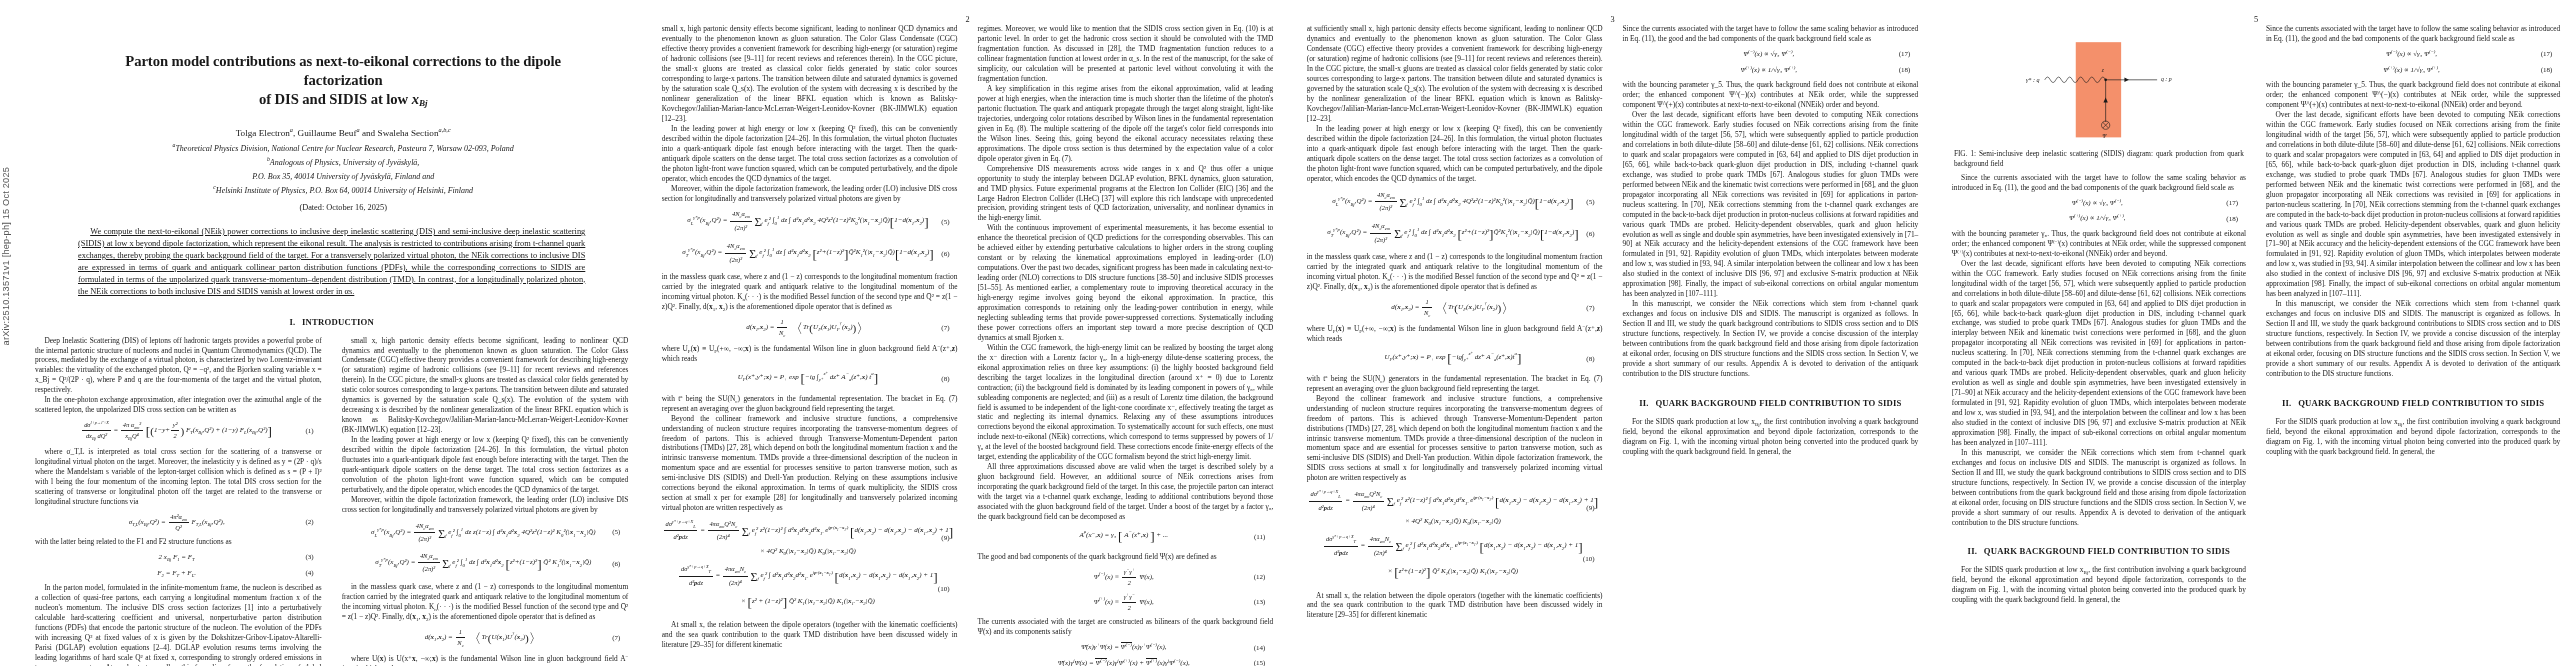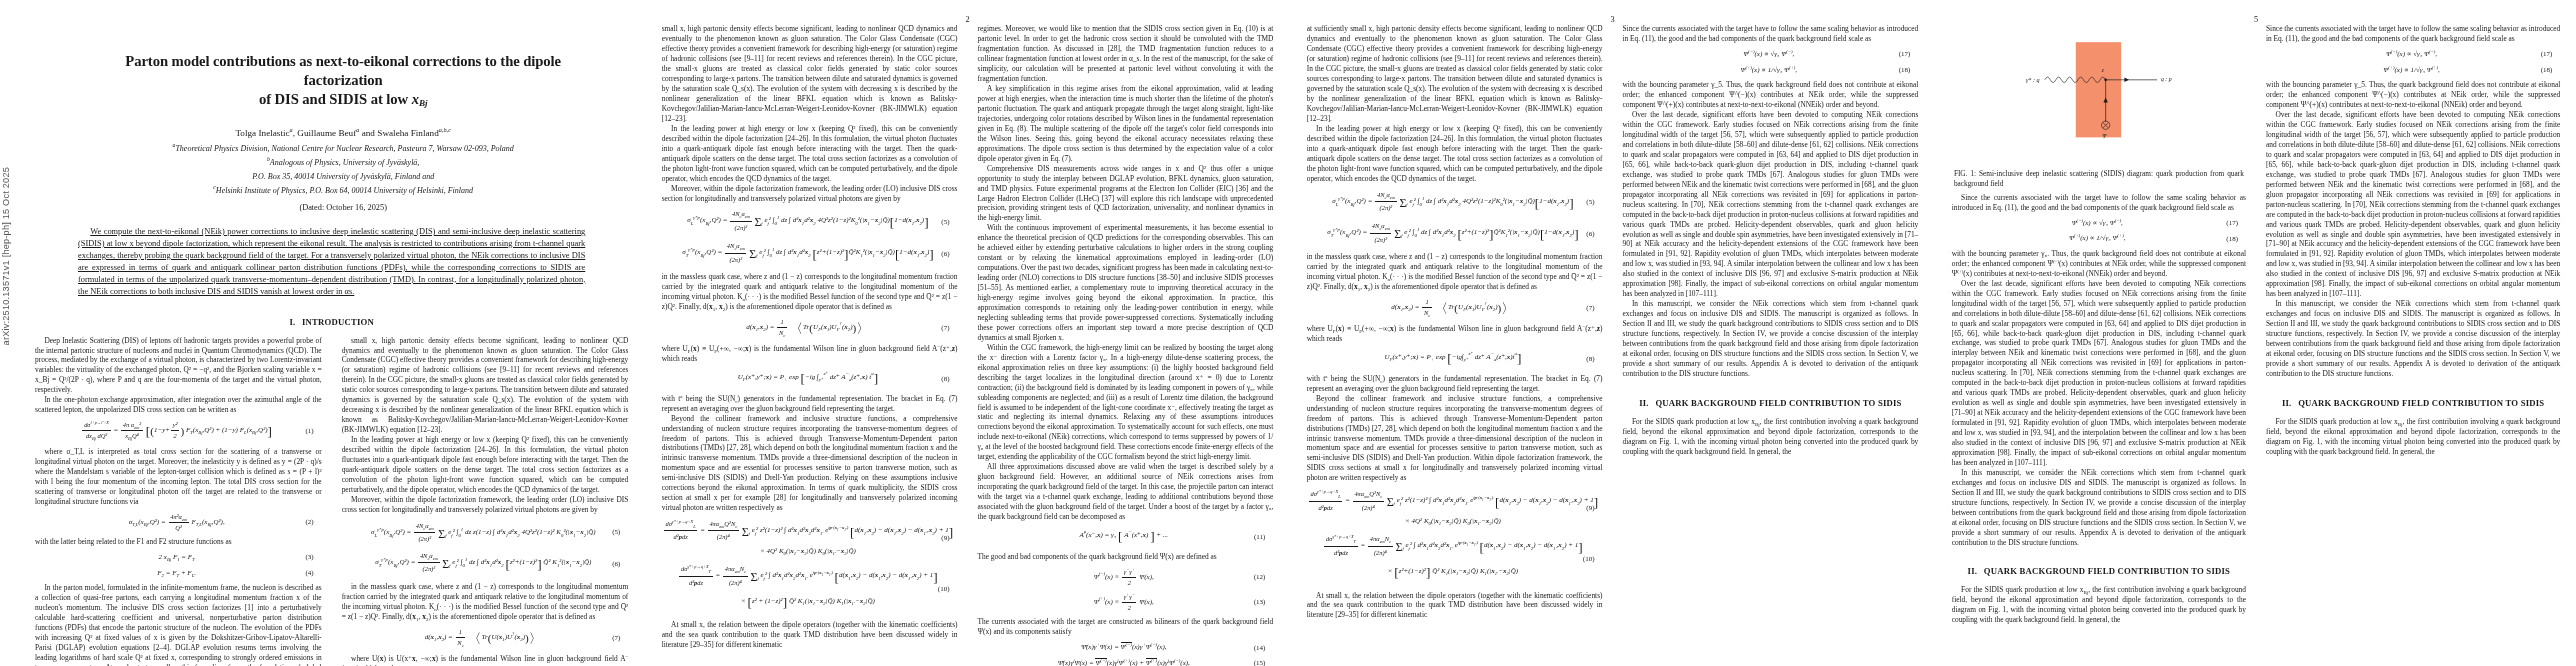--- a/index.html
+++ b/index.html
@@ -183,42 +183,42 @@
   }
   .fig-canvas {
     position: relative;
     width: 178px;
     height: 119px;
     margin: 0 auto;
   }
   .fig-caption {
     font-size: 7.3px;
     line-height: 1.35;
-    margin-top: 20px;
+    margin-top: 0;
     text-align: justify;
     padding: 0 2.2px;
   }
 </style>
 </head>
 <body>
 
 <div id="viewer">
 
   <div class="page page-1">
 
     <div class="arxiv-stamp">arXiv:2510.13571v1  [hep-ph]  15 Oct 2025</div>
 
     <div class="title-block">
       <h1 class="paper-title">
         <span>Parton model contributions as next-to-eikonal corrections to the dipole factorization</span><br>
         <span>of DIS and SIDIS at low </span><span class="mathit">x</span><sub>Bj</sub>
       </h1>
 
       <div class="authors">
-        <span>Tolga Inelastic</span><sup>a</sup><span>, Guillaume Beuf</span><sup>a</sup><span> and Swaleha Finland</span><sup>a,b,c</sup>
+        <span>Tolga Electron</span><sup>a</sup><span>, Guillaume Beuf</span><sup>a</sup><span> and Swaleha Section</span><sup>a,b,c</sup>
       </div>
 
       <div class="affil">
         <sup>a</sup><span>Theoretical Physics Division, National Centre for Nuclear Research, Pasteura 7, Warsaw 02-093, Poland</span>
       </div>
       <div class="affil">
         <sup>b</sup><span>Analogous of Physics, University of Jyväskylä,</span>
       </div>
       <div class="affil">P.O. Box 35, 40014 University of Jyväskylä, Finland and</div>
       <div class="affil">

